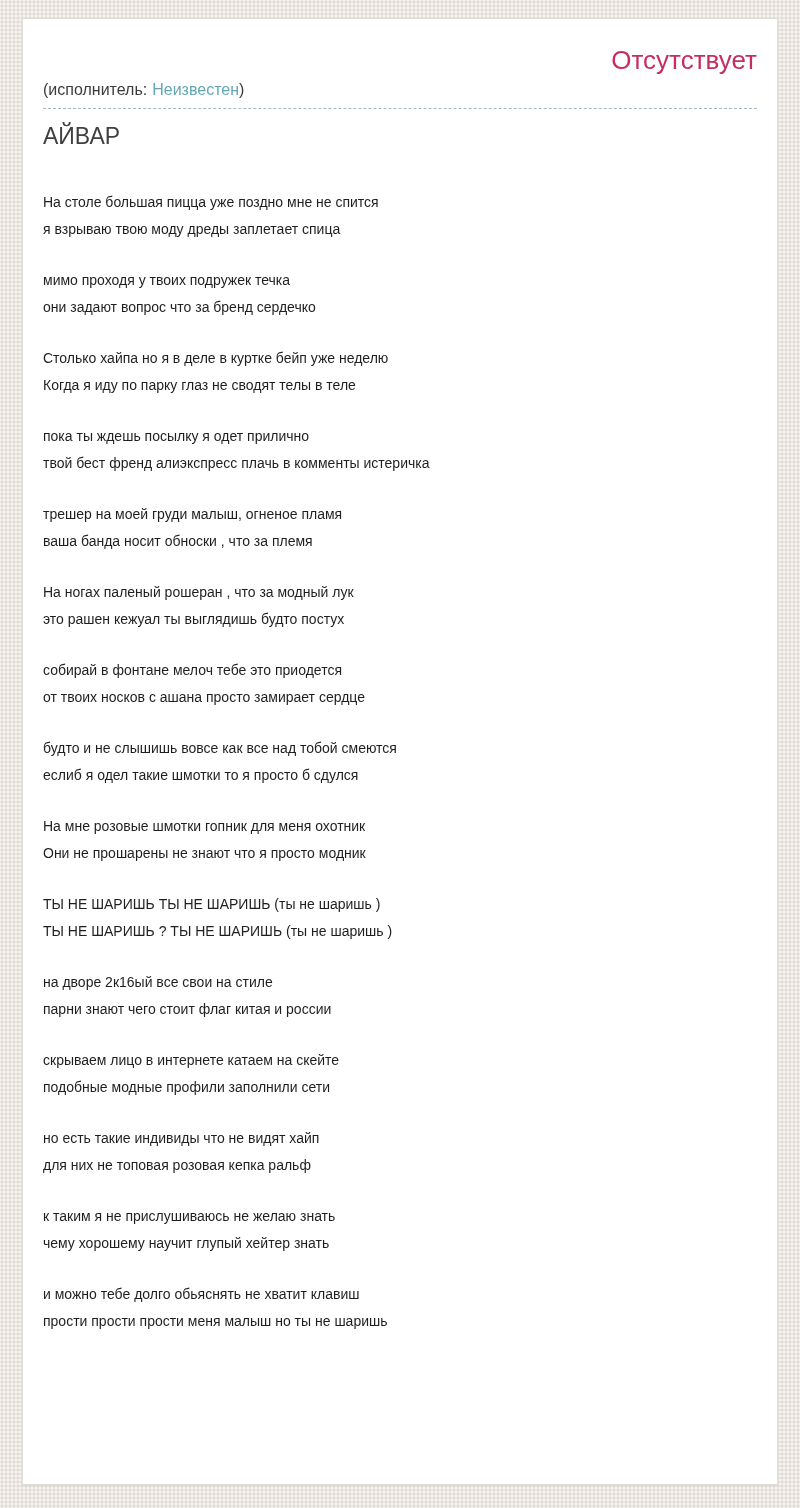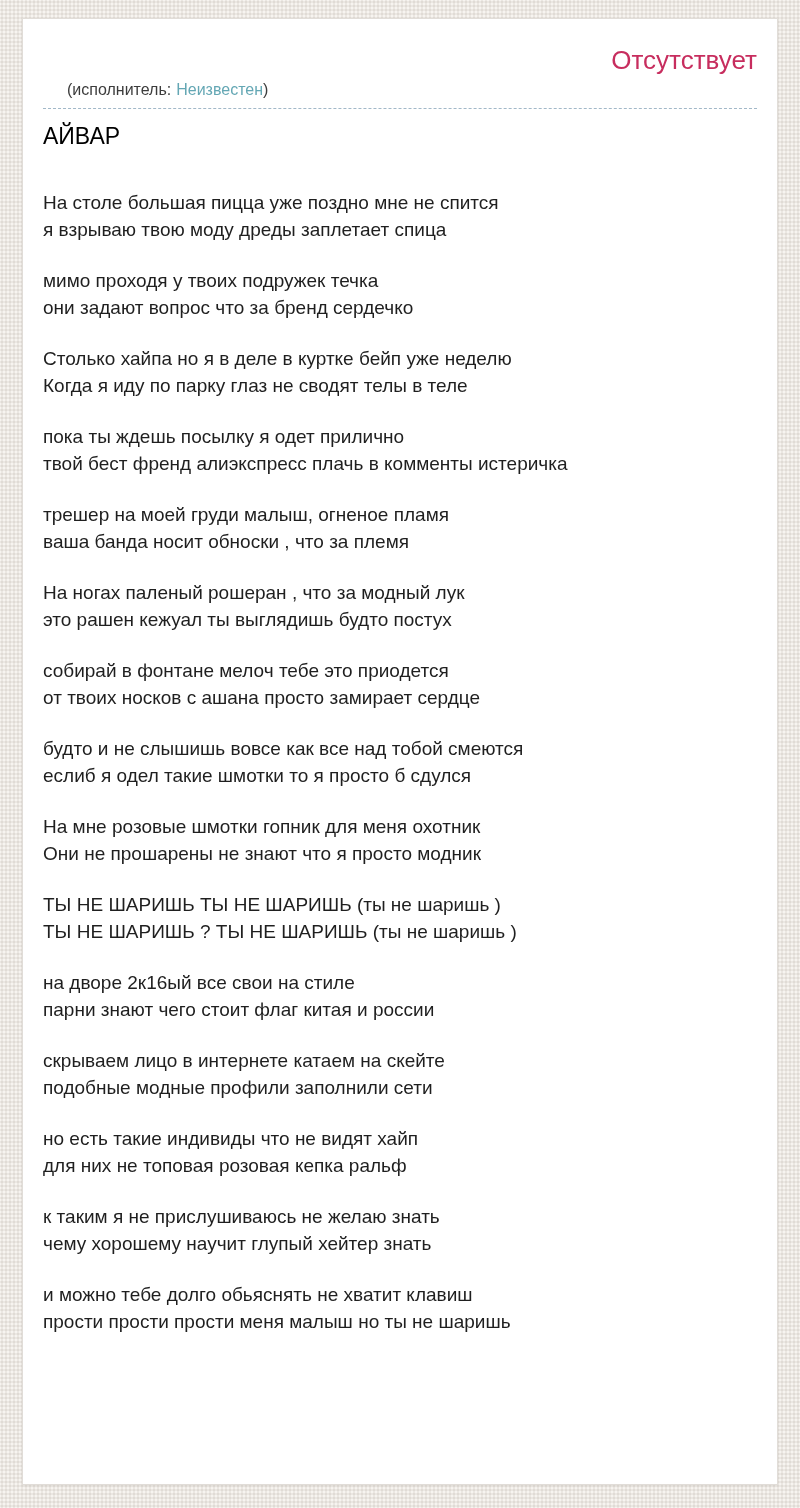--- a/index.html
+++ b/index.html
@@ -36,37 +36,36 @@
     text-align: right;
   }
   .header {
     border-bottom: 1px dashed #a2b8c8;
     padding-bottom: 9px;
   }
   .artist-line {
     margin-top: 5px;
     font-size: 16px;
     color: #3c3c3c;
-    margin-left: 24px;
   }
   .artist-line a {
     color: #64a7b4;
     text-decoration: none;
     margin-left: 5px;
     cursor: pointer;
   }
   .track-title {
     margin-top: 12px;
     font-size: 23px;
     line-height: 30px;
-    color: #000000;
+    color: #404040;
   }
   .lyrics {
     padding-top: 38px;
-    font-size: 19px;
+    font-size: 14px;
     line-height: 27px;
     color: #1f1f1f;
   }
   .lyrics p {
     margin: 0 0 24px 0;
   }
 </style>
 </head>
 <body>
 

